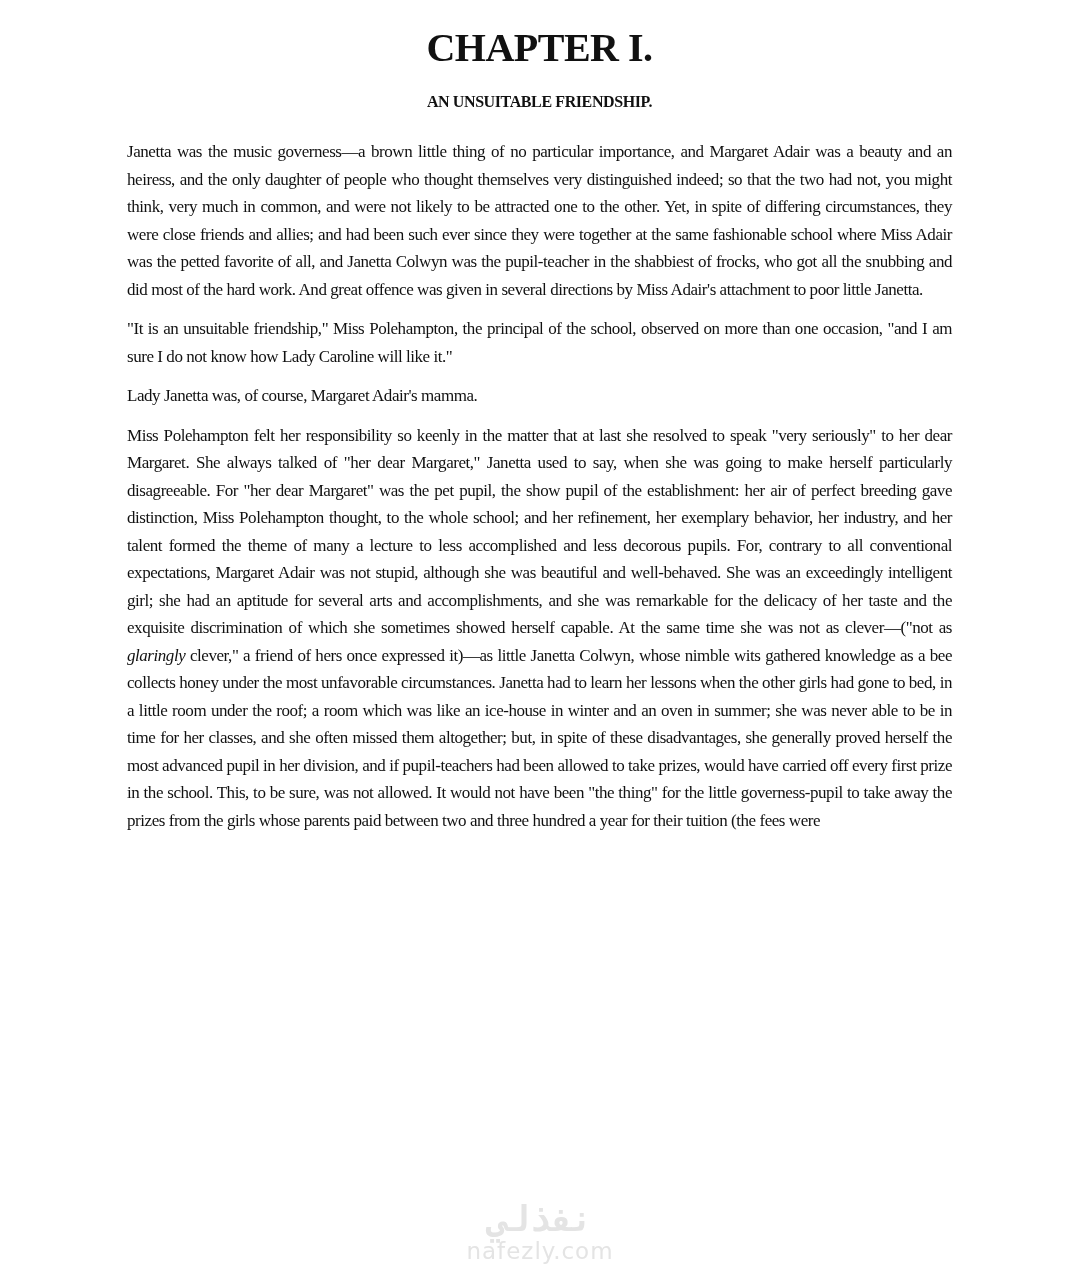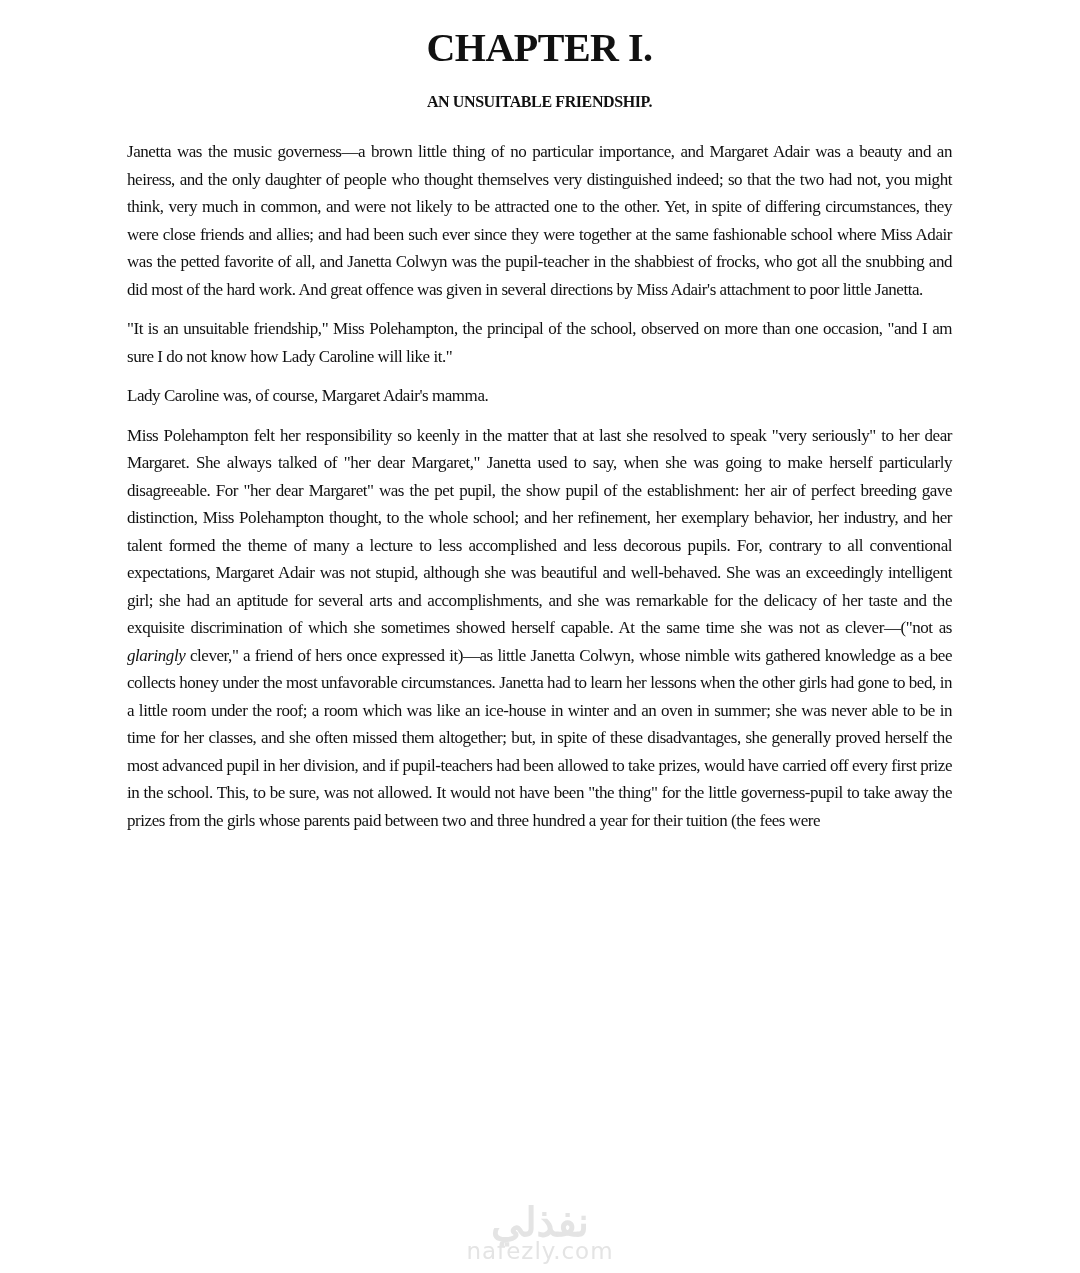--- a/index.html
+++ b/index.html
@@ -50,44 +50,44 @@
   .para em { font-style: italic; }
   .watermark {
     position: absolute;
     left: 0;
     width: 1080px;
     top: 1203px;
     text-align: center;
     color: #e4e4e4;
   }
   .wm-arabic {
-    font-family: Liberation Sans, sans-serif;
+    font-family: Liberation Mono, monospace;
     font-weight: bold;
-    font-size: 40px;
+    font-size: 35px;
     line-height: 38px;
     letter-spacing: 1px;
   }
   .wm-latin {
     font-family: "DejaVu Sans", sans-serif;
     font-size: 23px;
     line-height: 20px;
     letter-spacing: 1px;
   }
 </style>
 </head>
 <body>
 
 <div class="page">
   <h1 class="chapter-title">CHAPTER I.</h1>
   <h2 class="chapter-subtitle">AN UNSUITABLE FRIENDSHIP.</h2>
 
   <div class="body-text">
     <p class="para">Janetta was the music governess—a brown little thing of no particular importance, and Margaret Adair was a beauty and an heiress, and the only daughter of people who thought themselves very distinguished indeed; so that the two had not, you might think, very much in common, and were not likely to be attracted one to the other. Yet, in spite of differing circumstances, they were close friends and allies; and had been such ever since they were together at the same fashionable school where Miss Adair was the petted favorite of all, and Janetta Colwyn was the pupil-teacher in the shabbiest of frocks, who got all the snubbing and did most of the hard work. And great offence was given in several directions by Miss Adair's attachment to poor little Janetta.</p>
     <p class="para">"It is an unsuitable friendship," Miss Polehampton, the principal of the school, observed on more than one occasion, "and I am sure I do not know how Lady Caroline will like it."</p>
-    <p class="para">Lady Caroline was, of course, Margaret Adair's mamma.</p>
+    <p class="para">Lady Janetta was, of course, Margaret Adair's mamma.</p>
     <p class="para"><span>Miss Polehampton felt her responsibility so keenly in the matter that at last she resolved to speak "very seriously" to her dear Margaret. She always talked of "her dear Margaret," Janetta used to say, when she was going to make herself particularly disagreeable. For "her dear Margaret" was the pet pupil, the show pupil of the establishment: her air of perfect breeding gave distinction, Miss Polehampton thought, to the whole school; and her refinement, her exemplary behavior, her industry, and her talent formed the theme of many a lecture to less accomplished and less decorous pupils. For, contrary to all conventional expectations, Margaret Adair was not stupid, although she was beautiful and well-behaved. She was an exceedingly intelligent girl; she had an aptitude for several arts and accomplishments, and she was remarkable for the delicacy of her taste and the exquisite discrimination of which she sometimes showed herself capable. At the same time she was not as clever—("not as </span><em>glaringly</em><span> clever," a friend of hers once expressed it)—as little Janetta Colwyn, whose nimble wits gathered knowledge as a bee collects honey under the most unfavorable circumstances. Janetta had to learn her lessons when the other girls had gone to bed, in a little room under the roof; a room which was like an ice-house in winter and an oven in summer; she was never able to be in time for her classes, and she often missed them altogether; but, in spite of these disadvantages, she generally proved herself the most advanced pupil in her division, and if pupil-teachers had been allowed to take prizes, would have carried off every first prize in the school. This, to be sure, was not allowed. It would not have been "the thing" for the little governess-pupil to take away the prizes from the girls whose parents paid between two and three hundred a year for their tuition (the fees were</span></p>
   </div>
 </div>
 
 <div class="watermark">
   <div class="wm-arabic" dir="rtl">نفذلي</div>
   <div class="wm-latin">nafezly.com</div>
 </div>
 
 </body></html>

